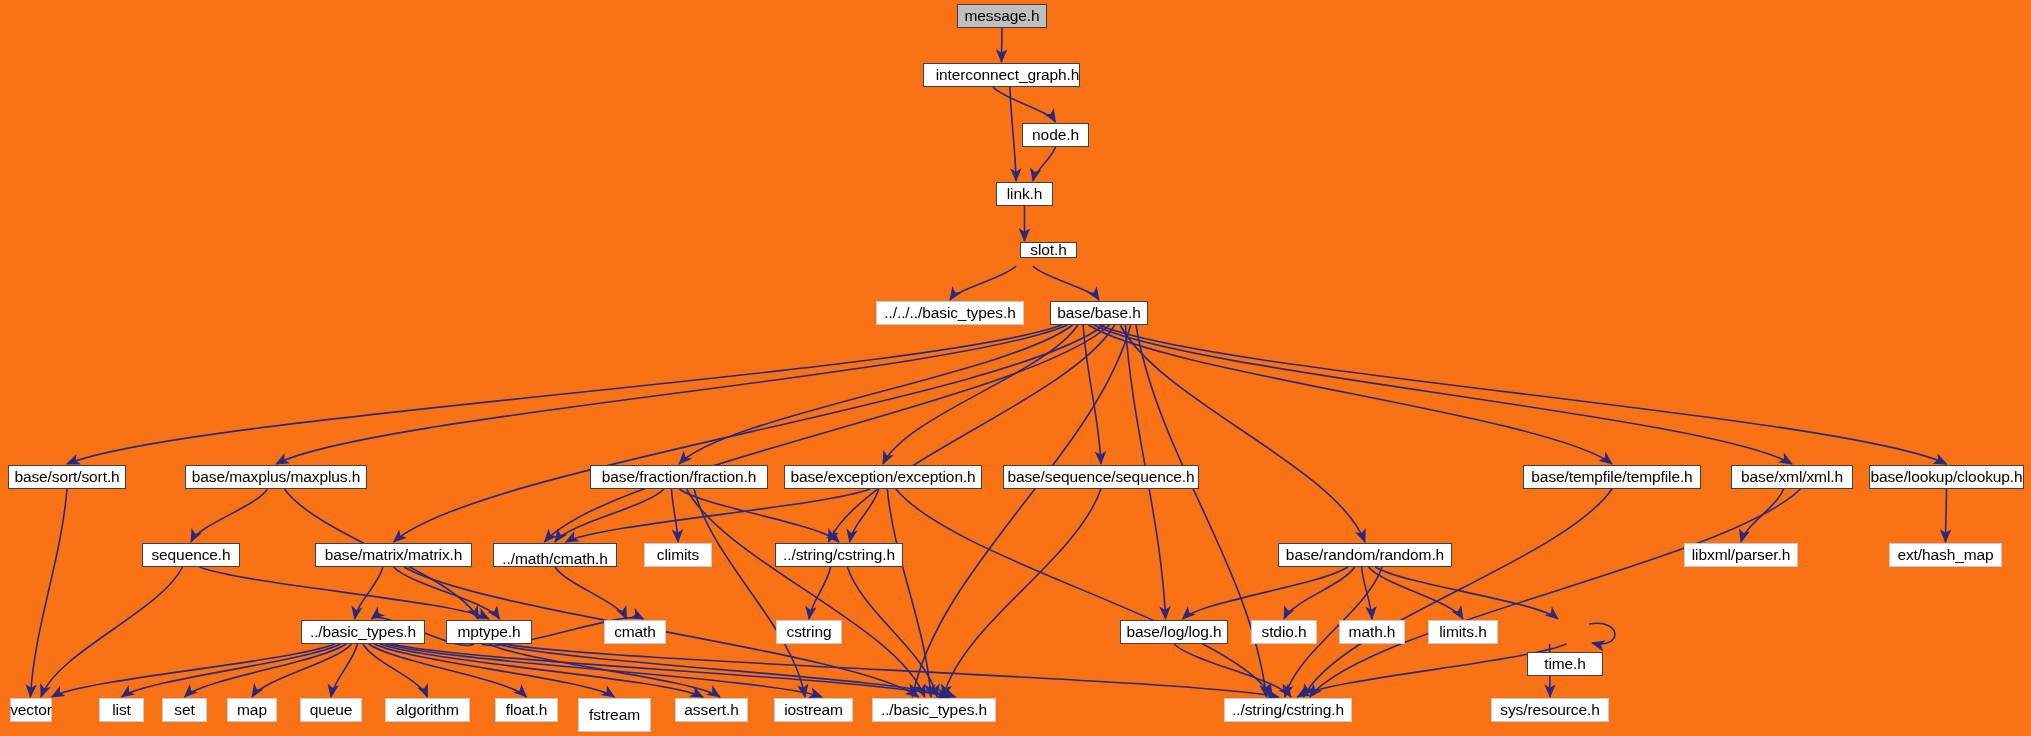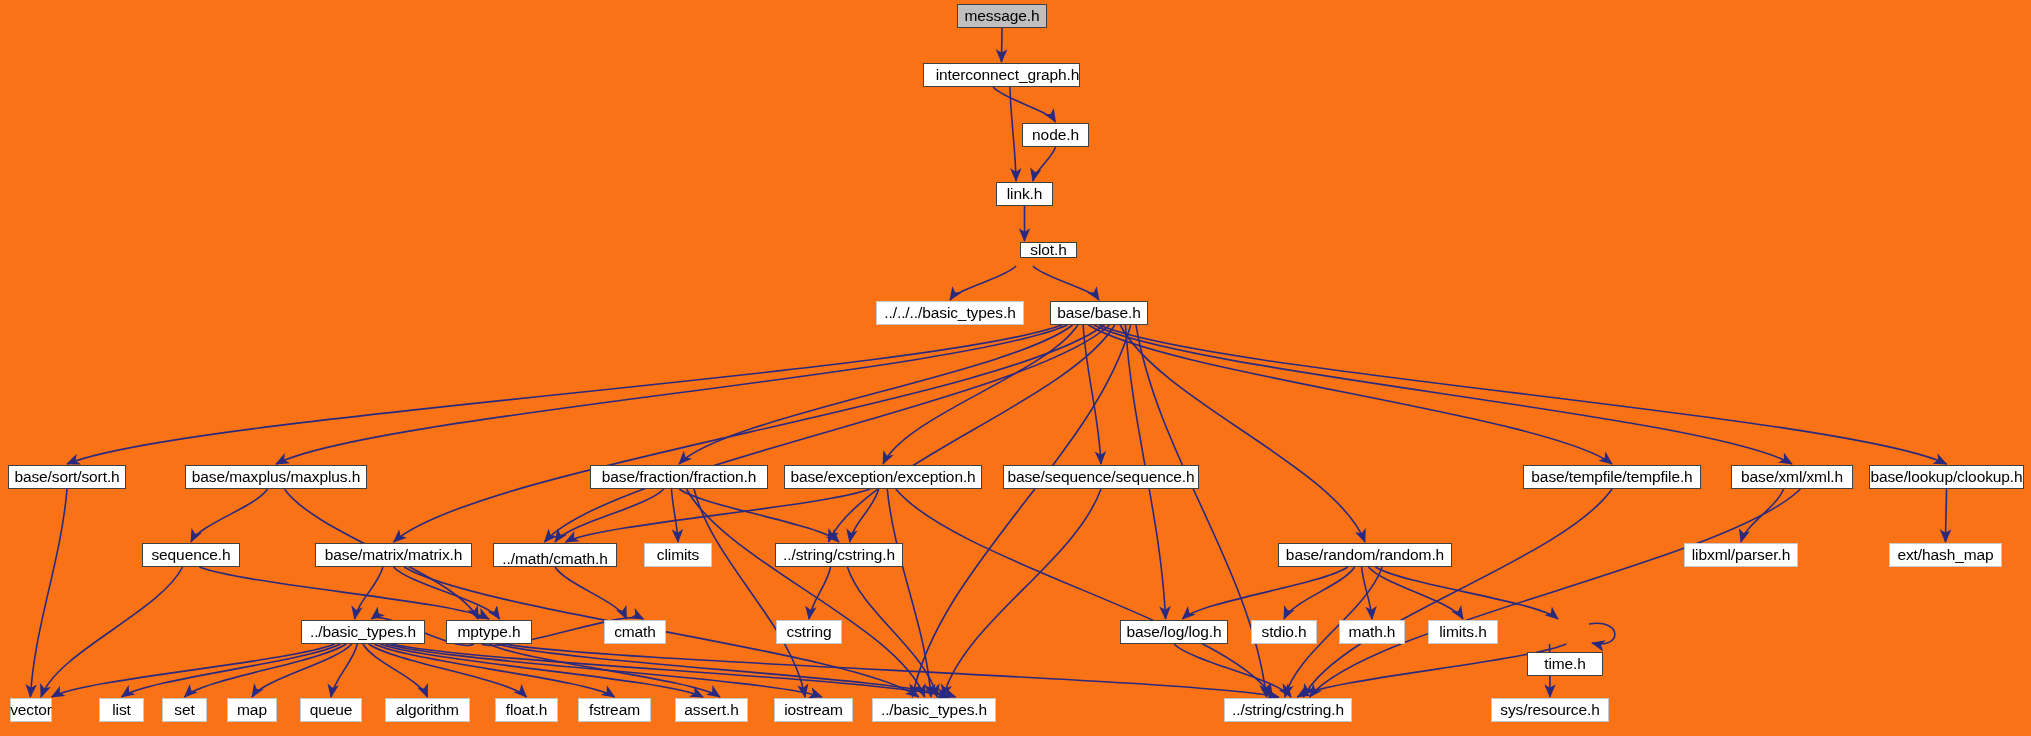--- a/index.html
+++ b/index.html
@@ -219,21 +219,21 @@
       </div>
       <div class="node ext" style="left: 300px; top: 698px; width: 62px; height: 24px;">
         <span class="lbl">queue</span>
       </div>
       <div class="node ext" style="left: 385px; top: 698px; width: 85px; height: 24px;">
         <span class="lbl">algorithm</span>
       </div>
       <div class="node ext" style="left: 495px; top: 698px; width: 63px; height: 24px;">
         <span class="lbl">float.h</span>
       </div>
-      <div class="node ext" style="left: 578px; top: 698px; width: 73px; height: 24px;">
+      <div class="node ext" style="left: 578px; top: 698px; width: 73px; height: 34px;">
         <span class="lbl">fstream</span>
       </div>
       <div class="node ext" style="left: 675px; top: 698px; width: 73px; height: 24px;">
         <span class="lbl">assert.h</span>
       </div>
       <div class="node ext" style="left: 774px; top: 698px; width: 79px; height: 24px;">
         <span class="lbl">iostream</span>
       </div>
       <div class="node ext" style="left: 872px; top: 698px; width: 124px; height: 24px;">
         <span class="lbl">../basic_types.h</span>

